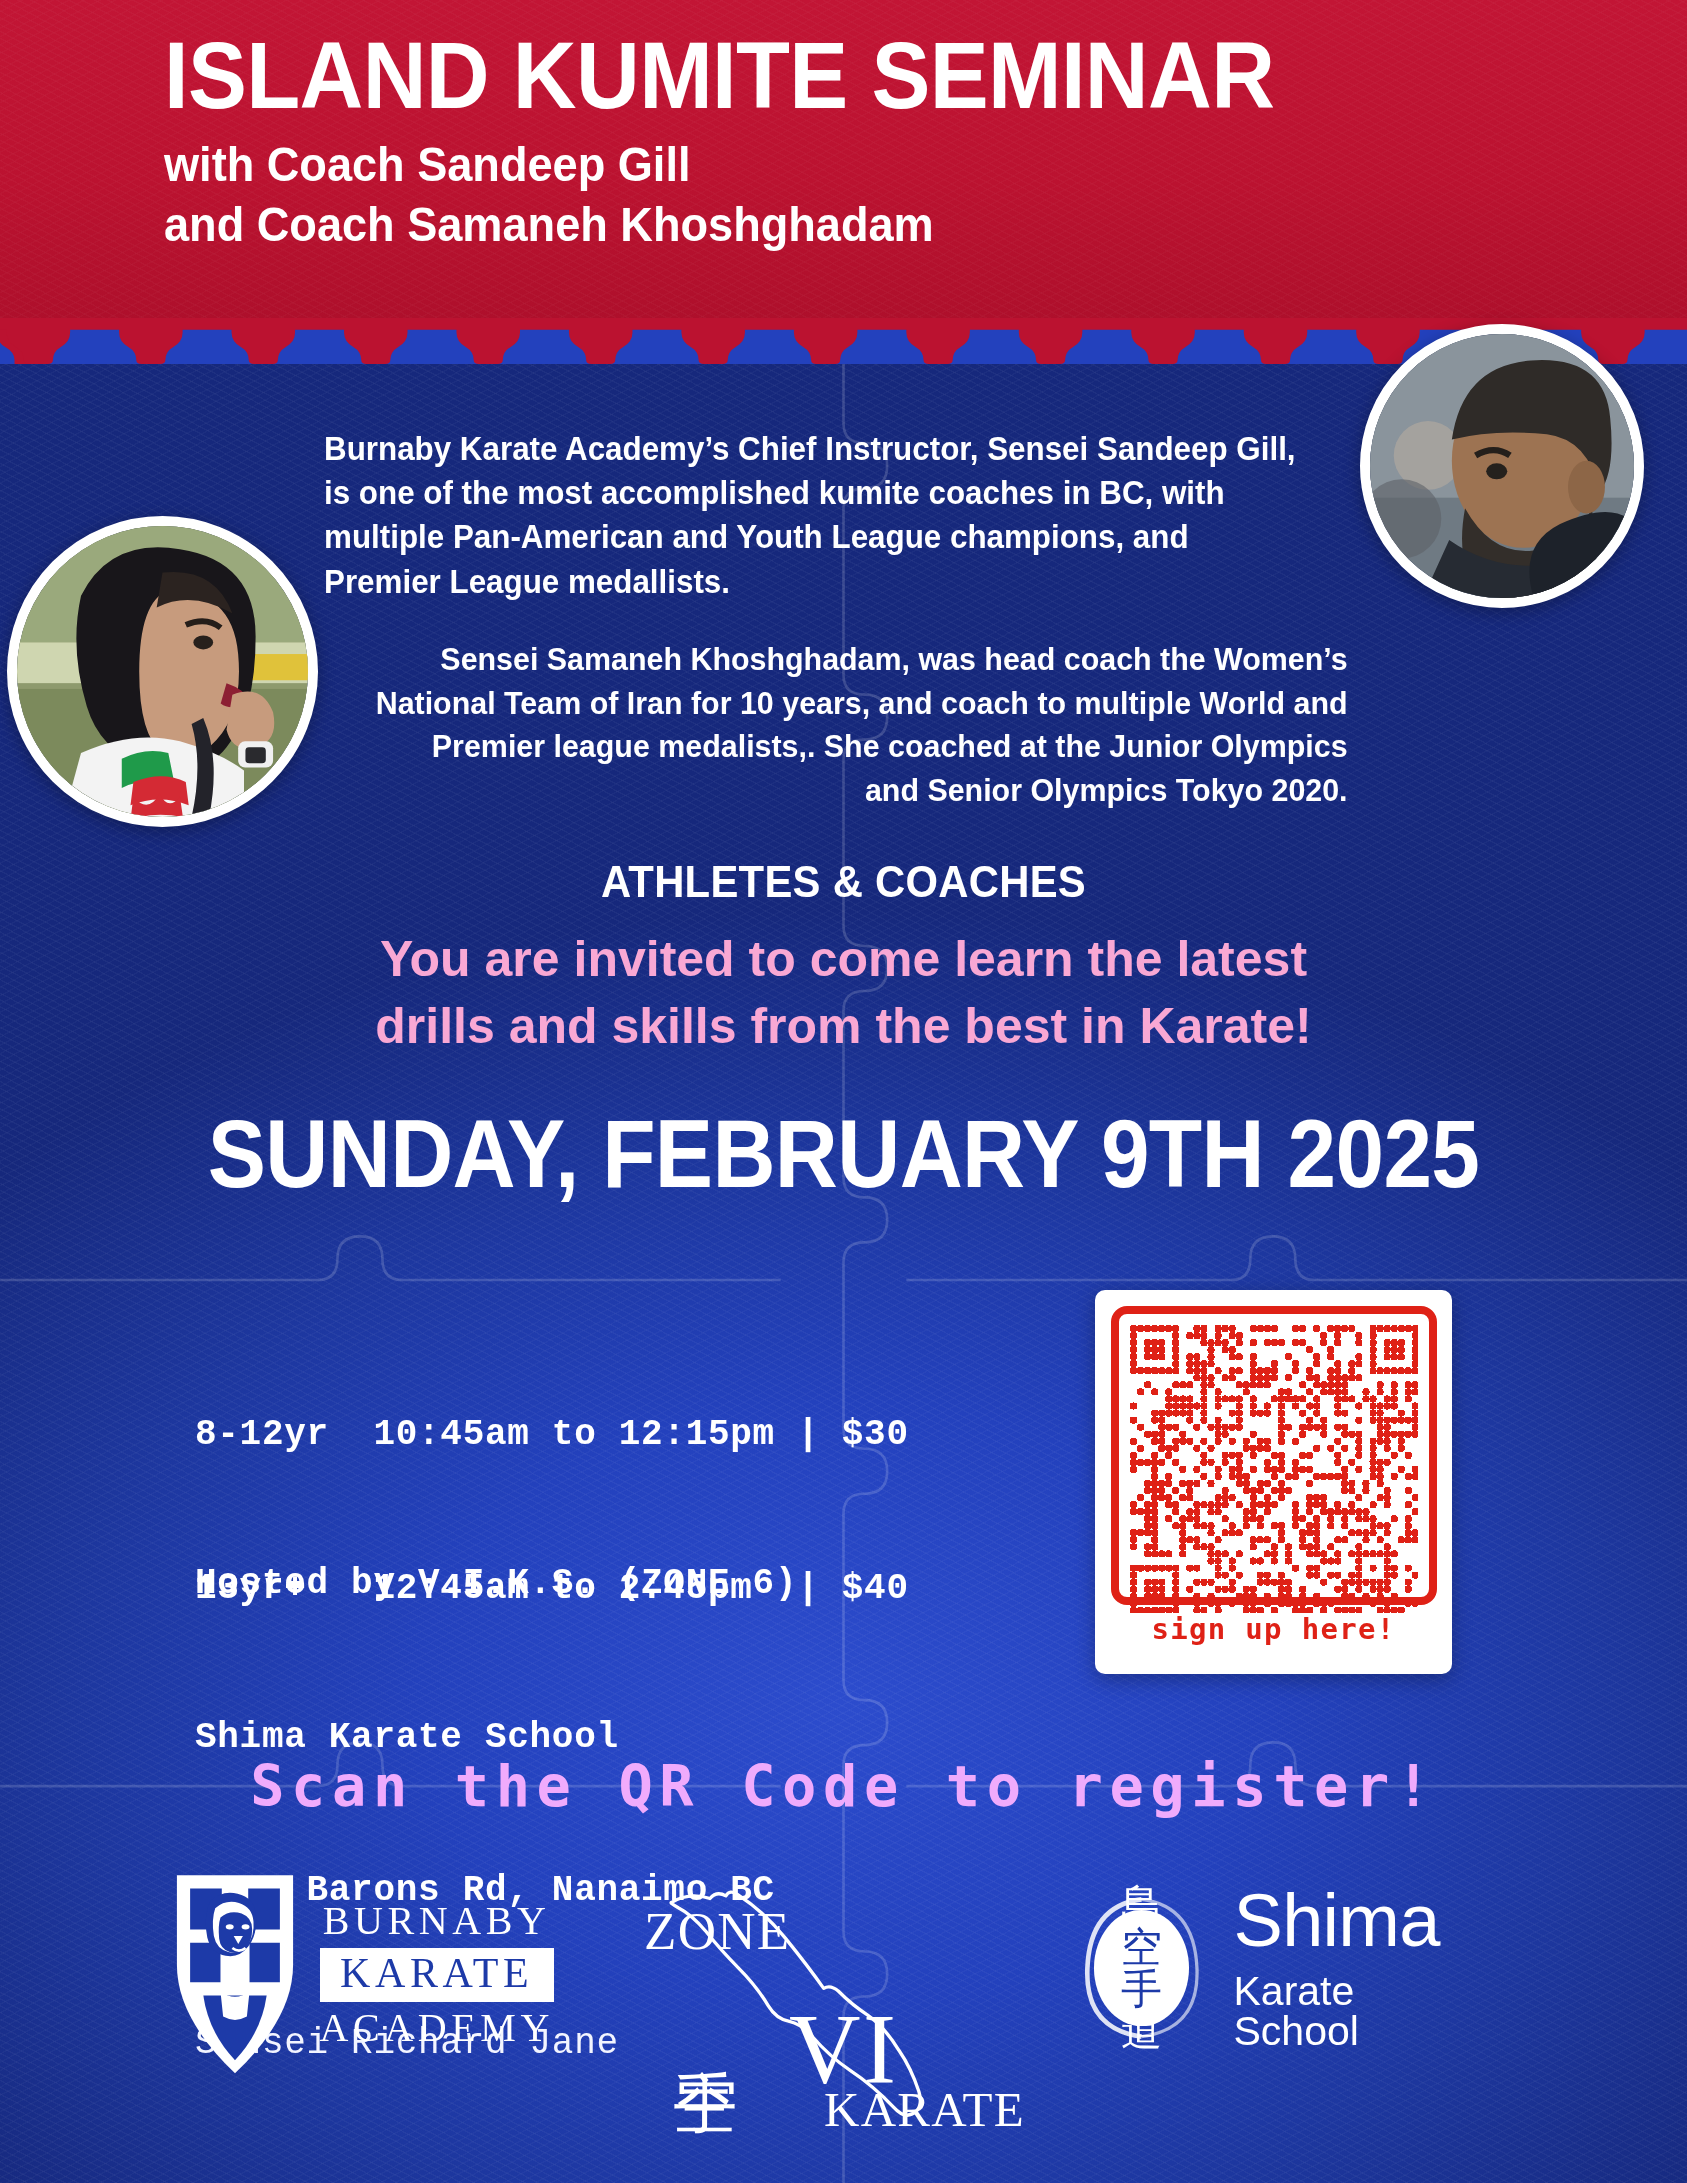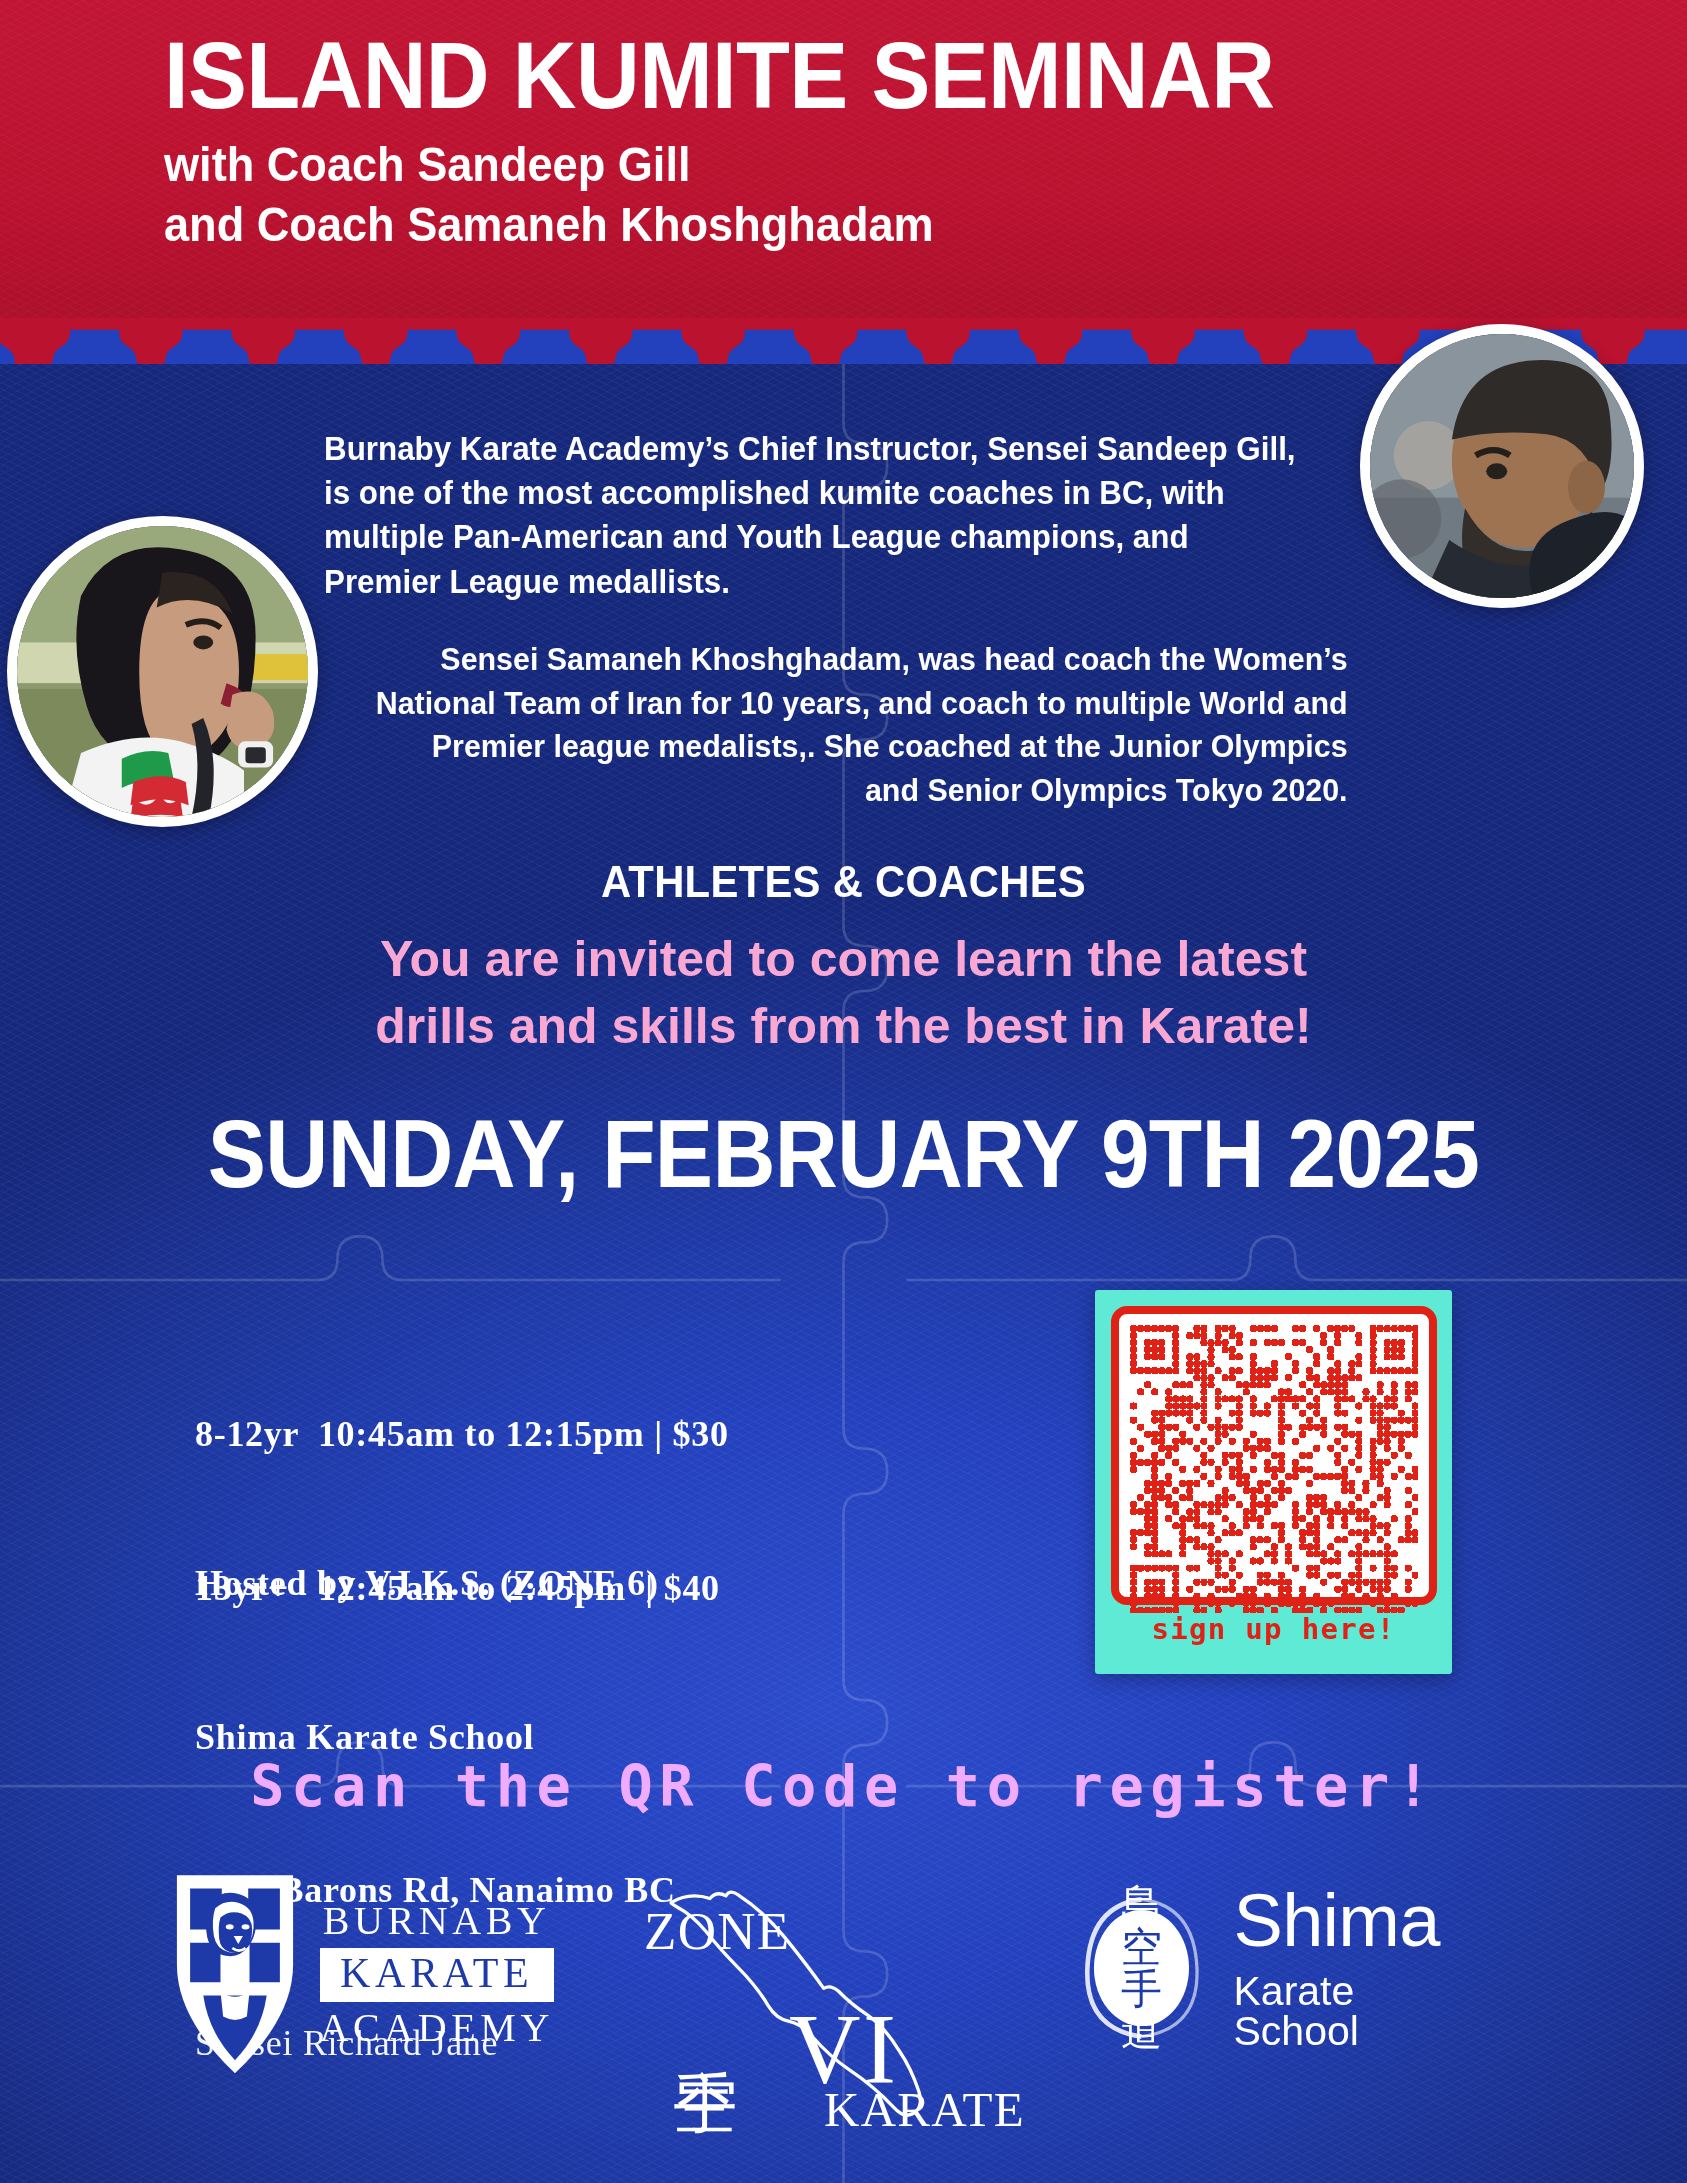--- a/index.html
+++ b/index.html
@@ -92,21 +92,21 @@
   }
 
   .bigdate{
     position:absolute; left:0; top:1098px; width:1687px; text-align:center; z-index:5;
     color:#fff; font-weight:700; font-size:97px; letter-spacing:-0.7px;
     transform:scaleX(.90);
   }
 
   
   .mono{
-    font-family:Liberation Serif, serif;
+    font-family:Liberation Mono, monospace;
     color:#fff; white-space:pre;
   }
   .sched{
     position:absolute; left:195px; top:1307px; z-index:5;
     font-size:36px; line-height:1.42; font-weight:700;
     letter-spacing:0.7px;
   }
   .venue{
     position:absolute; left:195px; top:1456px; z-index:5;
     font-size:36px; line-height:1.42; font-weight:700; letter-spacing:0.7px;
@@ -115,21 +115,21 @@
 
   .scanline{
     position:absolute; left:0; top:1753px; width:1687px; text-align:center; z-index:5;
     font-family:"DejaVu Sans Mono","Liberation Mono",monospace;
     color:#f0abfc; font-weight:700; font-size:57px; letter-spacing:6.6px;
   }
 
   
   .qr-card{
     position:absolute; left:1095px; top:1290px; width:357px; height:384px;
-    background:#5eead4; border-radius:3px; z-index:6;
+    background:#ffffff; border-radius:10px; z-index:6;
     box-shadow:0 5.3px 20px rgba(0,0,0,.28);
     padding:16px 16px 6.6px 16px;
   }
   .qr-frame{
     width:326px; height:299px; border:8.6px solid #df2116; border-radius:16px;
     padding:9.3px; position:relative; background:#fff;
   }
   .qr-grid{ position:absolute; inset:10.6px; }
   .qr-caption{
     text-align:center; margin-top:6.6px; color:#df2116;

